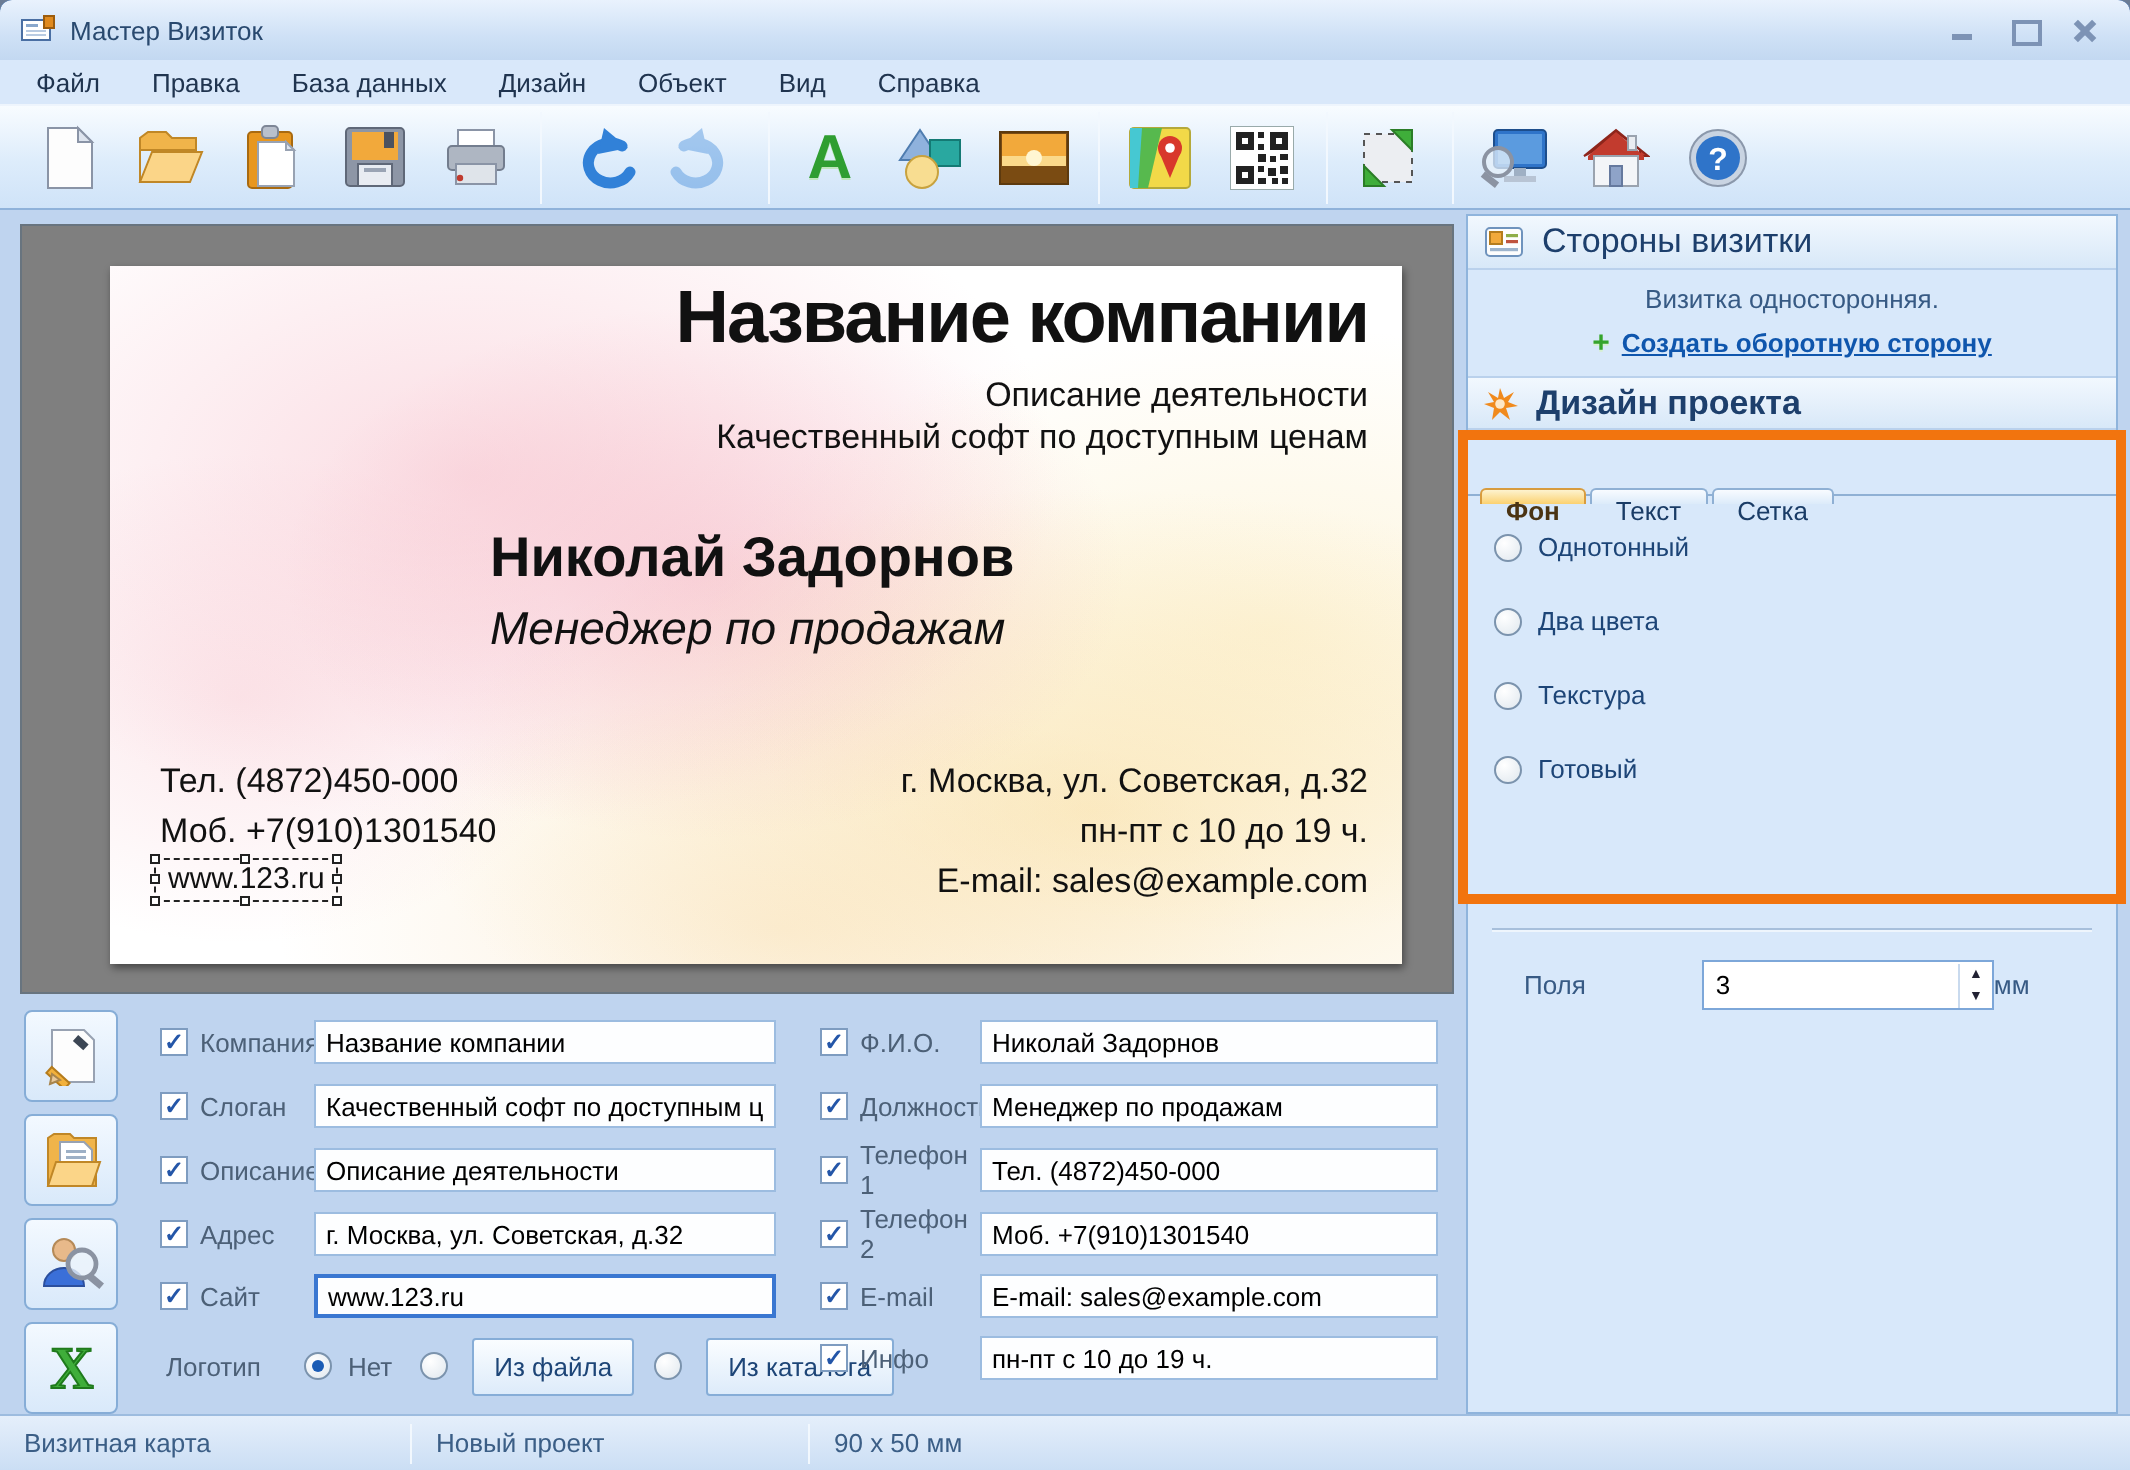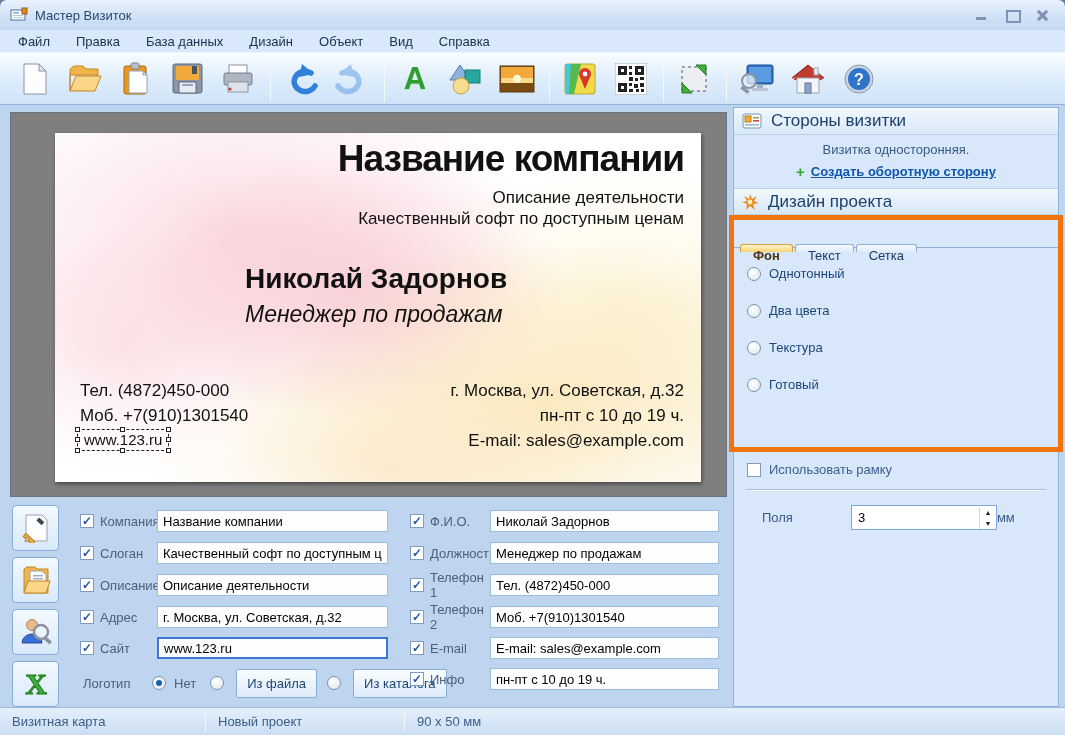--- a/index.html
+++ b/index.html
@@ -70,21 +70,21 @@
 
   
   .panel{ position:absolute; left:733px; top:2px; width:326px; height:600px;
     background:#d8e8fa; border:1px solid #8fb4dc; }
   .panel-header{ height:27px; display:flex; align-items:center; gap:9px; padding-left:8px;
     background:linear-gradient(#f2f8fe,#d8e8f8); border-bottom:1px solid #bad1ec; font-size:17px; color:#1d3f6c; }
   .one-sided{ text-align:center; font-size:13px; color:#375a84; padding:7px 0 3px; }
   .create-back{ display:flex; align-items:center; justify-content:center; gap:6px; padding:3px 0 8px; }
   .create-back a{ font-size:13px; font-weight:bold; color:#0f56ad; text-decoration:underline; cursor:pointer;}
   .plus-ico{ font-size:15px; font-weight:bold; color:#35a42c; text-shadow:0 1px 0 #d6f0cf; }
-  .hdr2{ border-top:1px solid #bad1ec; }
+  .hdr2{ border-top:1px solid #bad1ec;font-weight:bold; }
 
   .design-box{ position:relative; margin:0 -5px 0 -5px; border:5px solid #f2740e; height:237px; background:#d8e8fa; z-index:4;}
   .tabs{ display:flex; padding:3px 0 0 6px; height:27px; }
   .tab{ font-size:13px; padding:3px 12px 4px; border:1px solid #8fb0d4; border-bottom:none;
     border-radius:3px 3px 0 0; margin-right:2px; cursor:pointer; color:#1a3c66;
     background:linear-gradient(#f8fbff,#dcebfa);margin-top:21px; }
   .tab.active{ background:linear-gradient(#fdf3cf,#fbd170); border-color:#d89c3e; color:#4b3413; font-weight:bold;}
   .tabpane{ border-top:1px solid #8fb0d4; height:197px; padding-top:7px; }
   .radio-row{ display:flex; align-items:center; height:37px; padding:0 12px 0 13px; font-size:13px; color:#1d4577; }
   .radio{ width:14px; height:14px; border-radius:50%; border:1px solid #7b93ad;
@@ -375,24 +375,20 @@
             <span class="radio"></span>
             <span>Текстура</span>
           </div>
           <div class="radio-row">
             <span class="radio"></span>
             <span>Готовый</span>
           </div>
         </div>
       </div>
 
-      <div class="frame-row">
-        <span class="cb empty"></span>
-        <span>Использовать рамку</span>
-      </div>
       <hr class="panel-hr">
       <div class="fields-row">
         <span>Поля</span>
         <div class="spin">
           <input value="3" style="">
           <div class="spin-btns">
             <div>▲</div>
             <div>▼</div>
           </div>
         </div>

